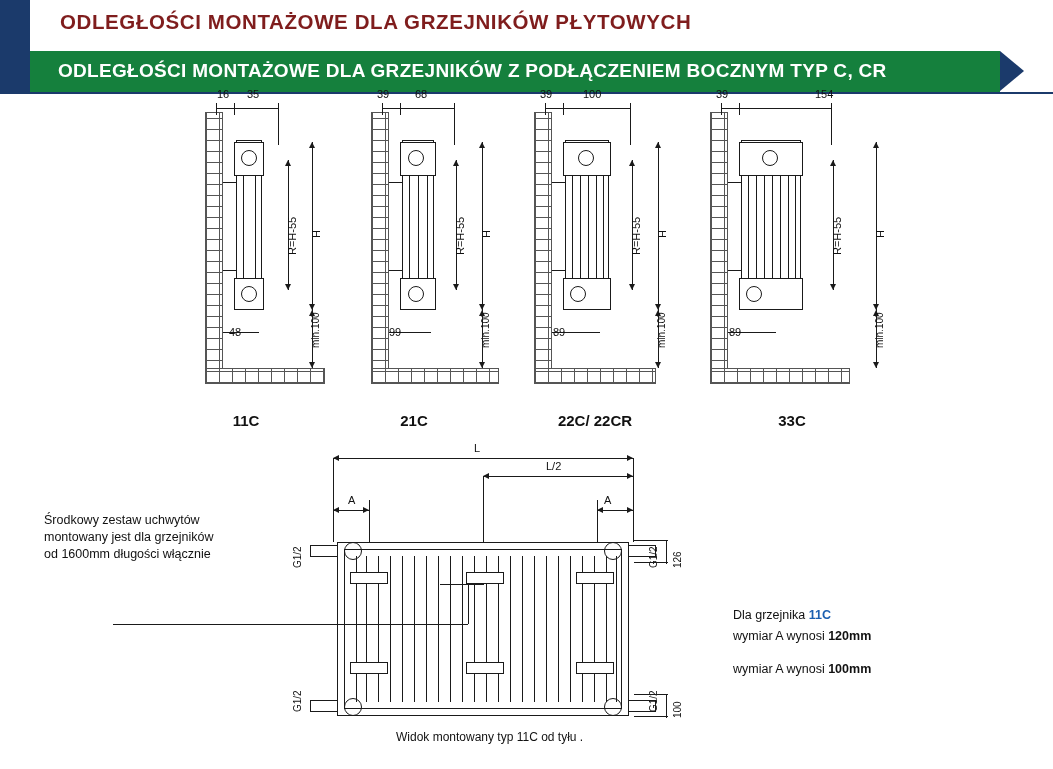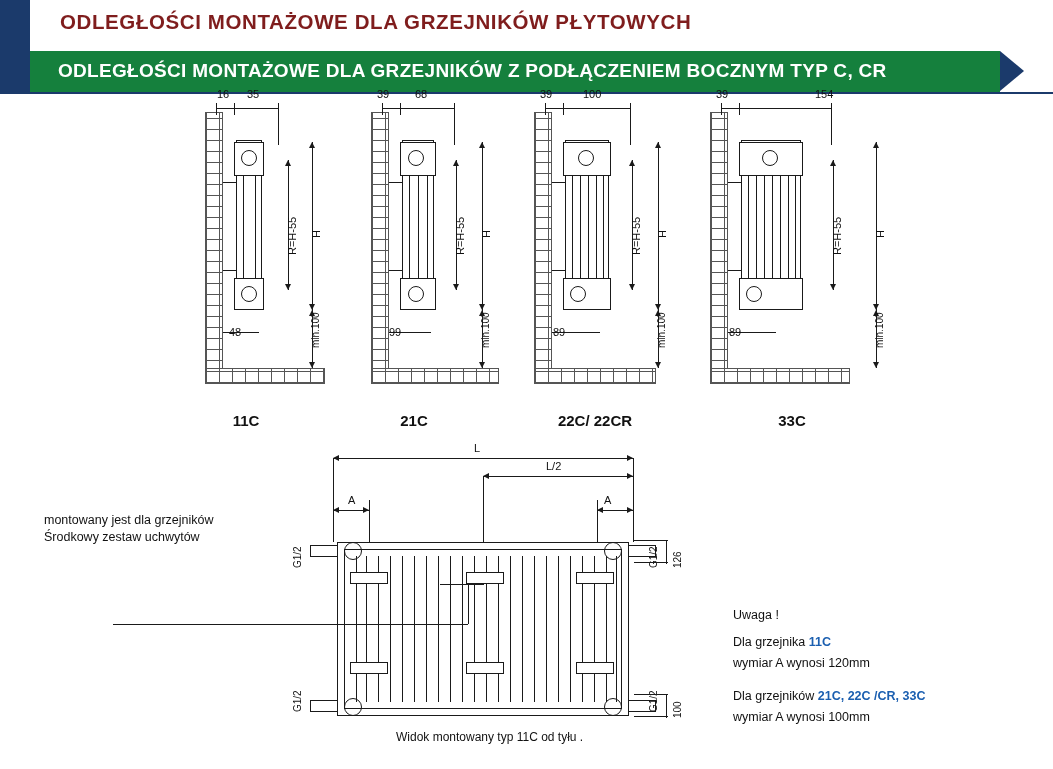--- a/index.html
+++ b/index.html
@@ -68,21 +68,21 @@
   }
 
   
   .ar{position:absolute;width:0;height:0;}
   .ar-l{border-top:3px solid transparent;border-bottom:3px solid transparent;border-right:6px solid #1a1a1a;}
   .ar-r{border-top:3px solid transparent;border-bottom:3px solid transparent;border-left:6px solid #1a1a1a;}
   .ar-u{border-left:3px solid transparent;border-right:3px solid transparent;border-bottom:6px solid #1a1a1a;}
   .ar-d{border-left:3px solid transparent;border-right:3px solid transparent;border-top:6px solid #1a1a1a;}
 
   .note{position:absolute;font-size:12.5px;color:#111;line-height:17px;}
-  .note b{font-weight:normal;margin-top:28px;}
+  .note b{font-weight:bold;margin-top:28px;}
   .blue{color:#1b5fb0;font-weight:bold;}
 </style>
 </head>
 <body>
 
 <div class="left-bar"></div>
 
 <div class="header-band1">
   <div class="txt">ODLEGŁOŚCI  MONTAŻOWE  DLA GRZEJNIKÓW  PŁYTOWYCH</div>
 </div>
@@ -362,32 +362,29 @@
   <div class="lbl sm rot" style="left:672px;top:718px;">100</div>
 
   <div class="lbl" style="left:396px;top:730px;font-size:12px;">Widok montowany typ 11C od tyłu .</div>
 </div>
 
 <div class="ln h1" style="left:113px;top:624px;width:355px;"></div>
 <div class="ln v1" style="left:468px;top:584px;height:40px;"></div>
 <div class="ln h1" style="left:440px;top:584px;width:44px;"></div>
 
 <div class="note" style="left:44px;top:512px;width:270px;">
+  <div>Środkowy zestaw uchwytów</div>
   <div>montowany jest dla grzejników</div>
-  <div>Środkowy zestaw uchwytów</div>
+  <div>od 1600mm długości włącznie</div>
 </div>
 
 <div class="note" style="left:733px;top:605px;width:260px;line-height:21px;">
-  <div style="margin-bottom:6px;">Uwaga !</div>
   <div>
     <span>Dla grzejnika </span><span class="blue">11C</span>
   </div>
   <div>
     <span>wymiar A wynosi </span><b>120mm</b>
   </div>
   <div style="height:12px;"></div>
   <div>
-    <span>Dla grzejników </span><span class="blue">21C, 22C /CR, 33C</span>
-  </div>
-  <div>
     <span>wymiar A wynosi </span><b>100mm</b>
   </div>
 </div>
 
 </body></html>

